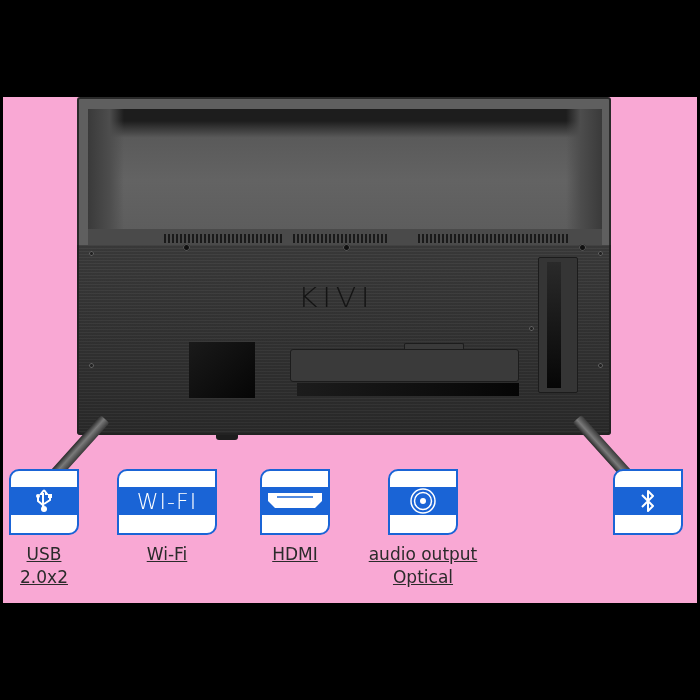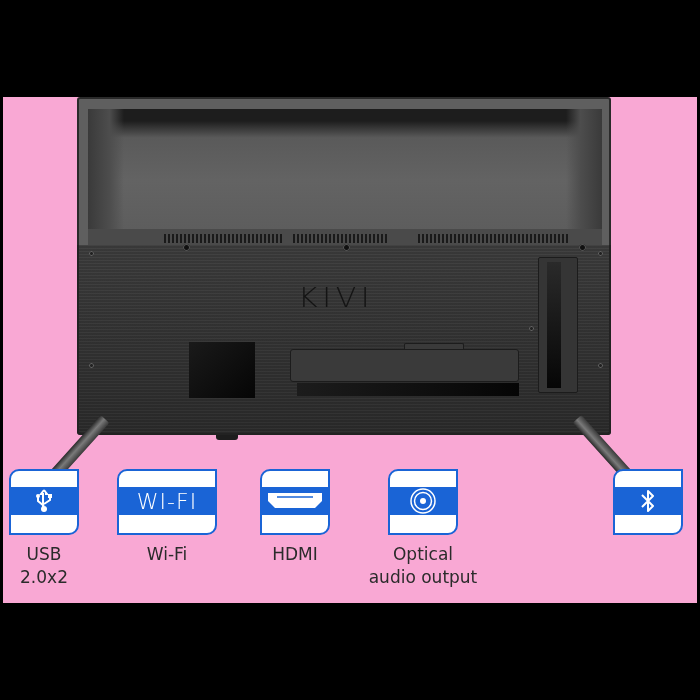--- a/index.html
+++ b/index.html
@@ -100,21 +100,21 @@
       border: 2px solid #1a64d6; border-radius: 10px 0 10px 0; background: #fff;
       margin: 0 auto; overflow: hidden;
     }
     .feature-icon .band {
       position: absolute; left: 0; right: 0; top: 16px; height: 28px; background: #1a64d6;
       display: flex; align-items: center; justify-content: center; color: #fff;
     }
     .feature-icon.wide { width: 100px; }
     .feature-label {
       margin-top: 8px; font-size: 17px; line-height: 23px; color: #2b2b2b;
-      font-family: "DejaVu Sans", sans-serif; white-space: nowrap;
+      font-family: "DejaVu Sans", sans-serif; white-space: nowrap; text-decoration: underline;
     }
     .wifi-text { font-size: 22px; letter-spacing: 1px; color: #fff; font-family: "DejaVu Sans", sans-serif; font-weight: 300; }
   </style>
 </head>
 <body>
 
 <div class="canvas">
 
   <div class="tv">
     <div class="tv-frame">
@@ -203,22 +203,22 @@
       <div class="feature-icon">
         <div class="band">
           <svg width="28" height="28" viewBox="0 0 28 28">
             <circle cx="14" cy="14" r="12" stroke="#fff" stroke-width="1.5" fill="none"></circle>
             <circle cx="14" cy="14" r="8.5" stroke="#fff" stroke-width="1.5" fill="none"></circle>
             <circle cx="14" cy="14" r="3" fill="#fff"></circle>
           </svg>
         </div>
       </div>
       <div class="feature-label">
+        <div>audio output</div>
         <div>Optical</div>
-        <div>audio output</div>
       </div>
     </div>
 
 
     <div class="feature" style="left:596px;width:98px;">
       <div class="feature-icon">
         <div class="band">
           <svg width="16" height="26" viewBox="0 0 16 26">
             <path d="M2 7 L13 18 L8 23 V3 L13 8 L2 19" stroke="#fff" stroke-width="2" fill="none" stroke-linejoin="round"></path>
           </svg>

